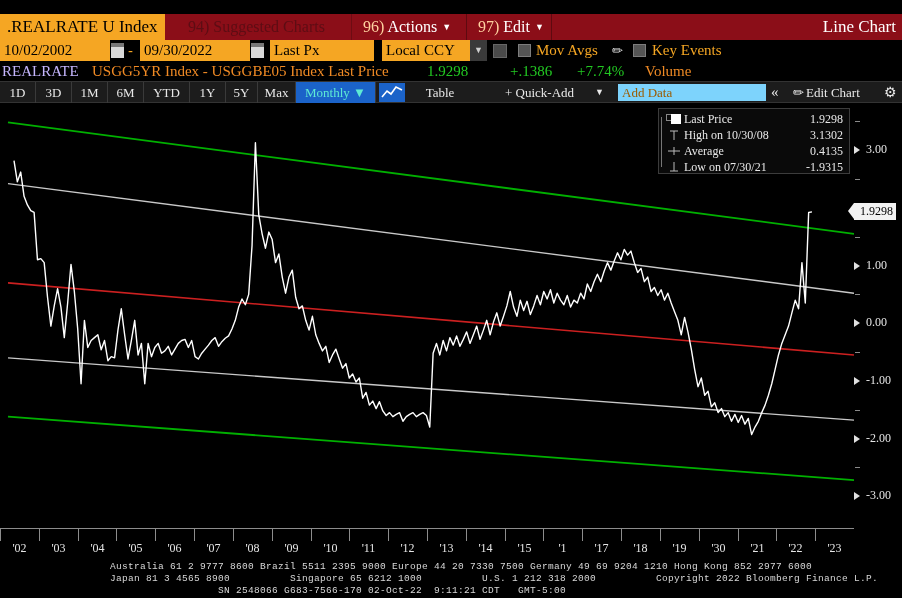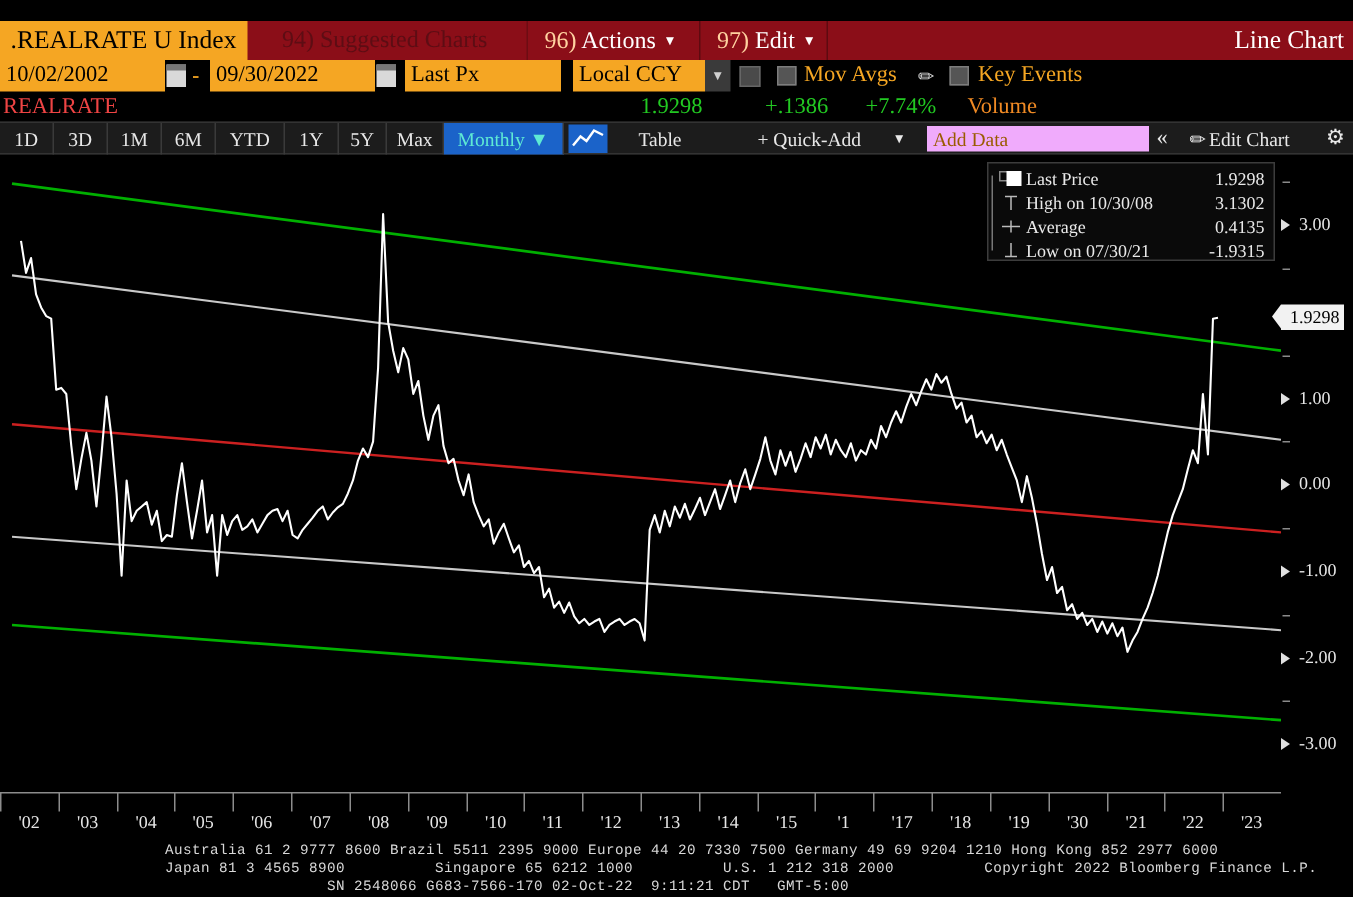--- a/index.html
+++ b/index.html
@@ -80,21 +80,21 @@
     color:#ddd; font-size:13px; line-height:13px;
   }
 
   
   .secbar{ position:absolute; left:0; top:61px; width:902px; height:20px; }
   .secbar span{
     position:absolute; top:0; height:20px; line-height:20px;
     font-size:15px; white-space:nowrap;
     font-family:"Liberation Serif", serif;
   }
-  .c-cyan{ color:#ef4444; }
+  .c-cyan{ color:#c4b5fd; }
   .c-org { color:#f08a24; }
   .c-grn { color:#22c922; }
 
   
   .toolbar{
     position:absolute; left:0; top:81px; width:902px; height:22px;
     background:#1c1c1c;
     border-top:1px solid #333; border-bottom:1px solid #333;
   }
   .tb{
@@ -105,21 +105,21 @@
     border-right:1px solid #3a3a3a;
   }
   .tb.sel{ background:#1b63c9; color:#5eead4; }
   .tb.nobrd{ border-right:none; }
   .tbicon{
     position:absolute; top:1px; width:26px; height:19px;
     background:#1b63c9;
   }
   .adddata{
     position:absolute; top:2px; height:17px;
-    background:#f0abfc; color:#9a5b00;
+    background:#7dd3fc; color:#9a5b00;
     font-size:13px; line-height:17px; padding:0 4px;
     font-family:"Liberation Serif", serif;
   }
   .tbtext{
     position:absolute; top:0; height:21px; color:#e8e8e8;
     font-size:13px; line-height:21px; white-space:nowrap;
     font-family:"Liberation Serif", serif;
   }
 
   
@@ -235,20 +235,21 @@
     <div class="sqbtn" style="left:493px;"></div>
     <div class="chkbox" style="left:518px;"></div>
     <div class="lbl-or" style="left:536px;">Mov Avgs</div>
     <div class="pencil" style="left:612px;">✏</div>
     <div class="chkbox" style="left:633px;"></div>
     <div class="lbl-or" style="left:652px;">Key Events</div>
   </div>
 
   <div class="secbar">
     <span class="c-cyan" style="left:2px;">REALRATE</span>
+    <span class="c-org" style="left:92px;">USGG5YR Index  -  USGGBE05 Index Last Price</span>
     <span class="c-grn" style="left:427px;">1.9298</span>
     <span class="c-grn" style="left:510px;text-align:center;">+.1386</span>
     <span class="c-grn" style="left:577px;">+7.74%</span>
     <span class="c-org" style="left:645px;">Volume</span>
   </div>
 
   <div class="toolbar">
     <div id="range-buttons">
         <div class="tb" style="left: 0px; width: 36px;">1D</div>
         <div class="tb" style="left: 36px; width: 36px;">3D</div>

